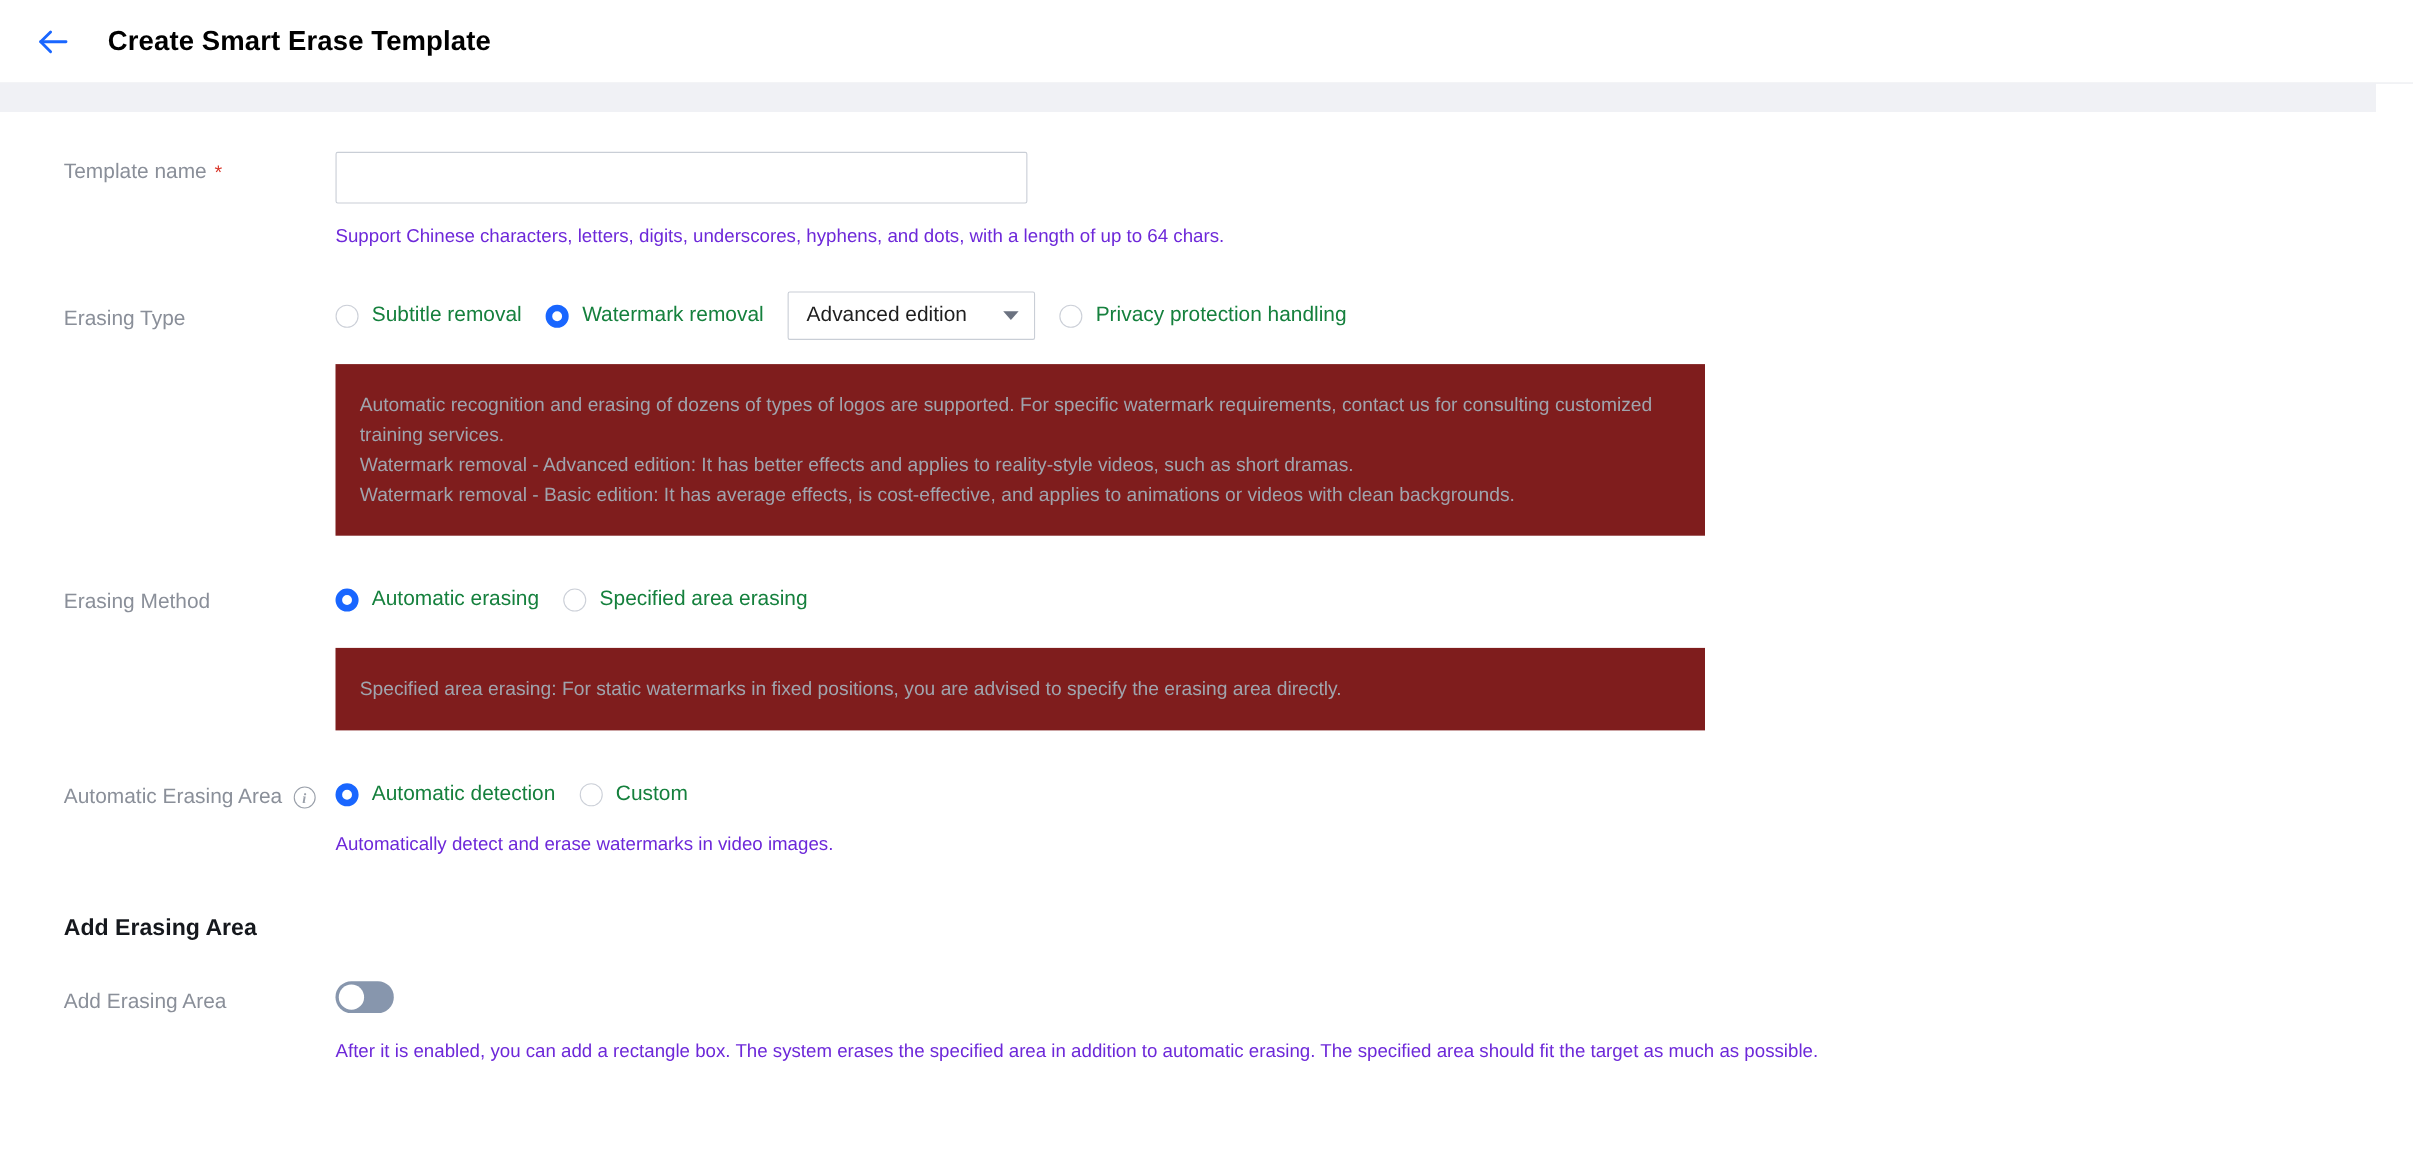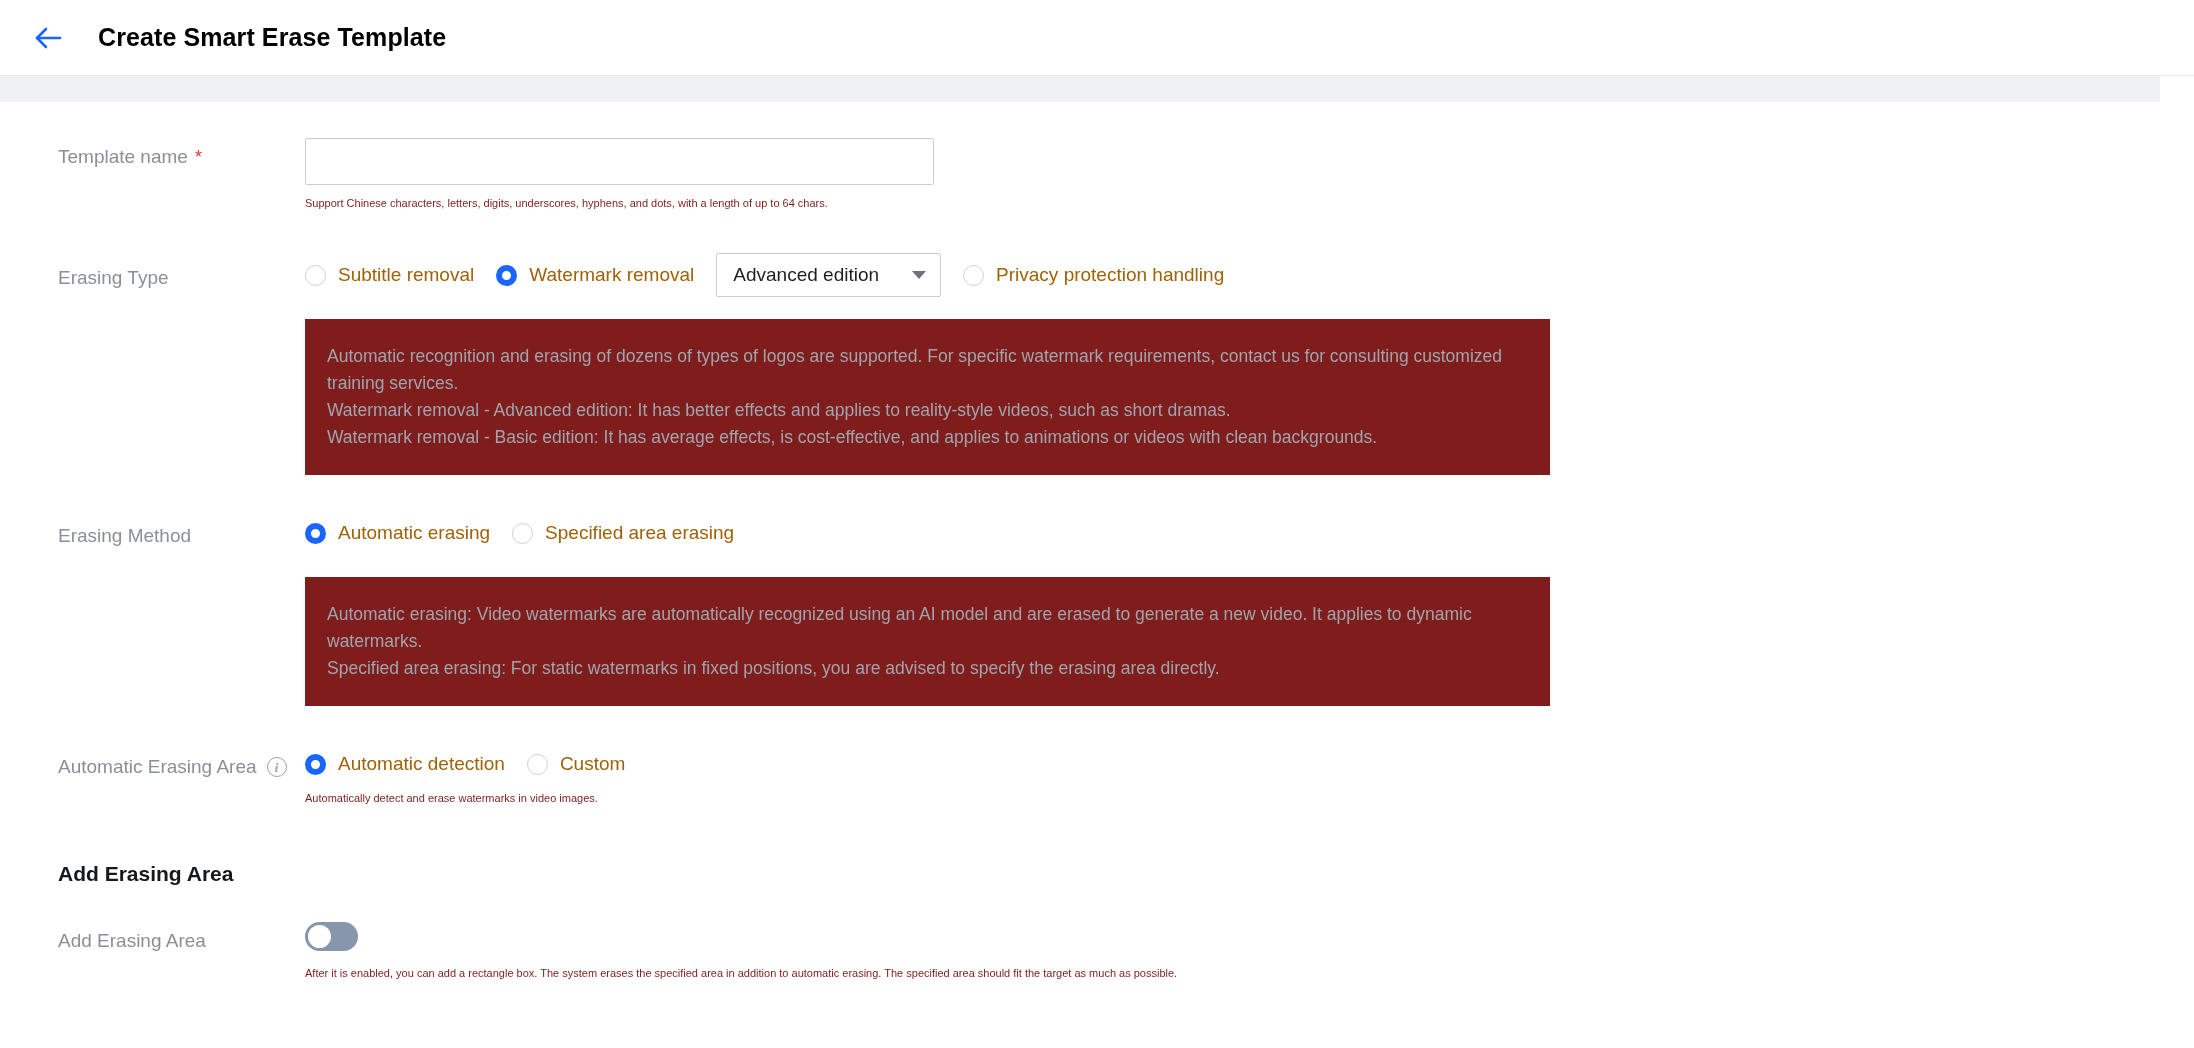--- a/index.html
+++ b/index.html
@@ -81,24 +81,24 @@
     border-radius: 2px;
     background: #fff;
     font-size: 18px;
     color: #1a1a1a;
     padding: 0 14px;
     outline: none;
     font-family: "Liberation Sans", sans-serif;
   }
 
   .hint {
-    font-size: 11px;
-    color: #7f1d1d;
+    font-size: 17px;
+    color: #6d28d9;
     line-height: 24px;
-    margin-top: 6px;
+    margin-top: 18px;
   }
 
   
   .radio-group {
     display: flex;
     align-items: center;
     gap: 0;
     height: 32px;
   }
   .radio {
@@ -116,21 +116,21 @@
     display: inline-block;
     flex: 0 0 auto;
     position: relative;
   }
   .radio.checked .dot {
     border: 6px solid #1966ff;
     background: #ffffff;
   }
   .radio .rlabel {
     font-size: 19px;
-    color: #a16207;
+    color: #15803d;
     margin-left: 12px;
   }
 
   
   .select {
     height: 44px;
     min-width: 186px;
     border: 1px solid #c9ced6;
     border-radius: 2px;
     background: #fff;
@@ -285,21 +285,20 @@
             <div class="radio checked">
               <span class="dot"></span>
               <span class="rlabel">Automatic erasing</span>
             </div>
             <div class="radio">
               <span class="dot"></span>
               <span class="rlabel">Specified area erasing</span>
             </div>
           </div>
           <div class="info-box">
-            <p>Automatic erasing: Video watermarks are automatically recognized using an AI model and are erased to generate a new video. It applies to dynamic watermarks.</p>
             <p>Specified area erasing: For static watermarks in fixed positions, you are advised to specify the erasing area directly.</p>
           </div>
         </div>
       </div>
 
       <div class="row mt-auto-area">
         <div class="row-label">
           <span>Automatic Erasing Area</span>
           <span class="info-icon">i</span>
         </div>

